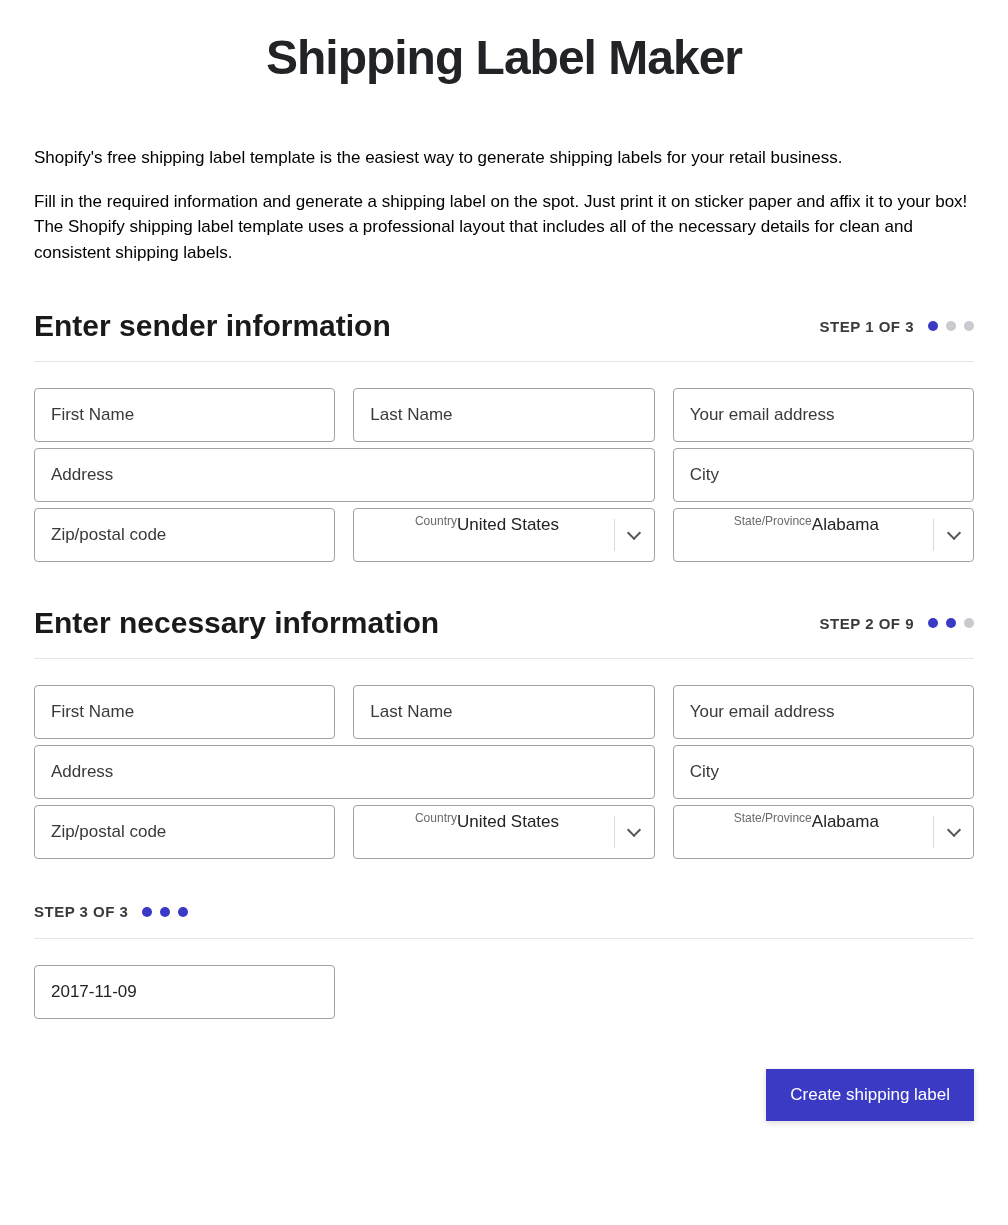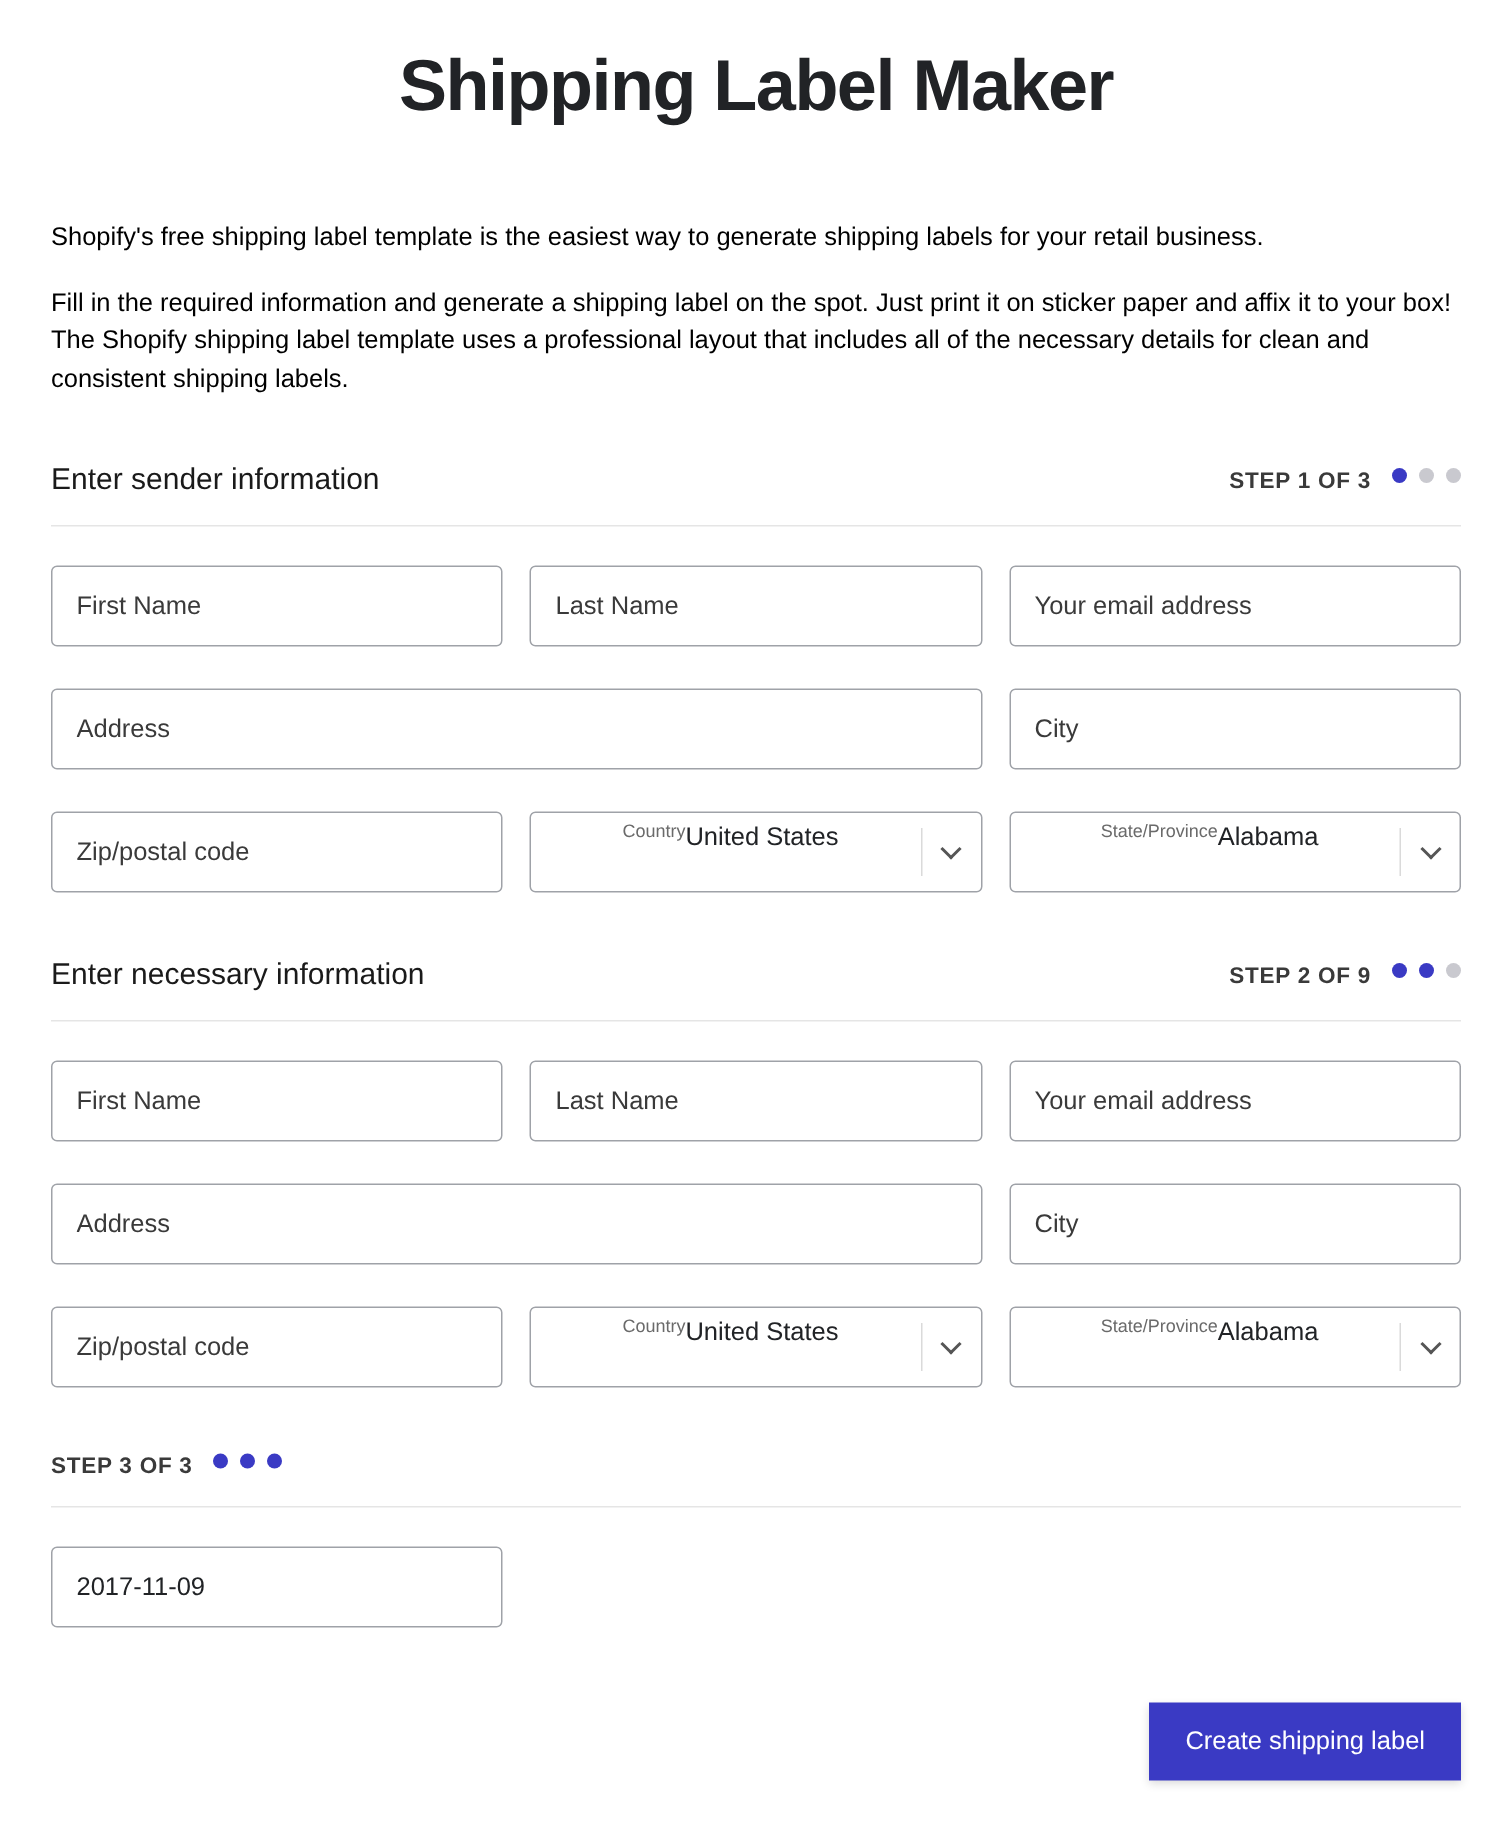--- a/index.html
+++ b/index.html
@@ -30,27 +30,27 @@
   .section-header {
     display: flex;
     justify-content: space-between;
     align-items: center;
     margin-top: 44px;
     padding-bottom: 18px;
     border-bottom: 1px solid #E5E5E5;
     margin-bottom: 26px;
   }
   .section-header h2 {
-    font-size: 20px;
-    font-weight: 400;
+    font-size: 30px;
+    font-weight: 700;
     color: #1A1A1A;
   }
   .step-indicator {
     display: flex;
-    align-items: flex-start;
+    align-items: center;
     gap: 14px;
   }
   .step-label {
     font-size: 15px;
     font-weight: 700;
     letter-spacing: 0.5px;
     color: #3A3A3A;
   }
   .dots {
     display: flex;
@@ -59,21 +59,21 @@
   .dot {
     width: 10px;
     height: 10px;
     border-radius: 50%;
   }
   .dot.active { background: #3A3AC4; }
   .dot.inactive { background: #C9C9CF; }
   .row {
     display: grid;
     gap: 18px;
-    margin-bottom: 28px;
+    margin-bottom: 6px;
   }
   .row.three { grid-template-columns: 1fr 1fr 1fr; }
   .field {
     position: relative;
     border: 1px solid #9FA2A8;
     border-radius: 4px;
     background: #fff;
     height: 54px;
     display: flex;
     align-items: center;

